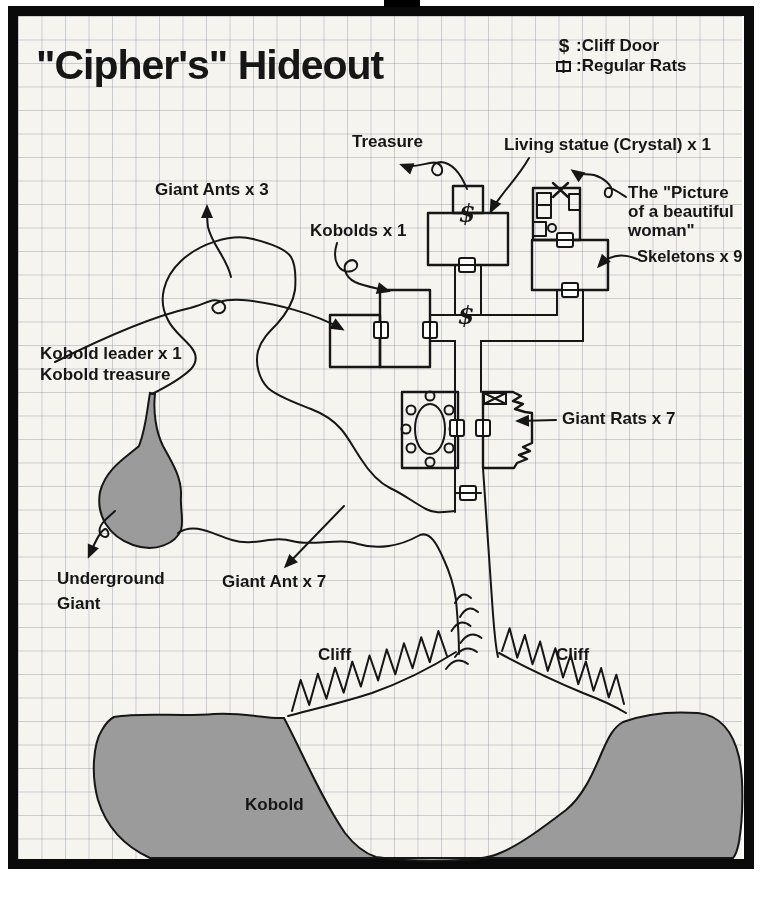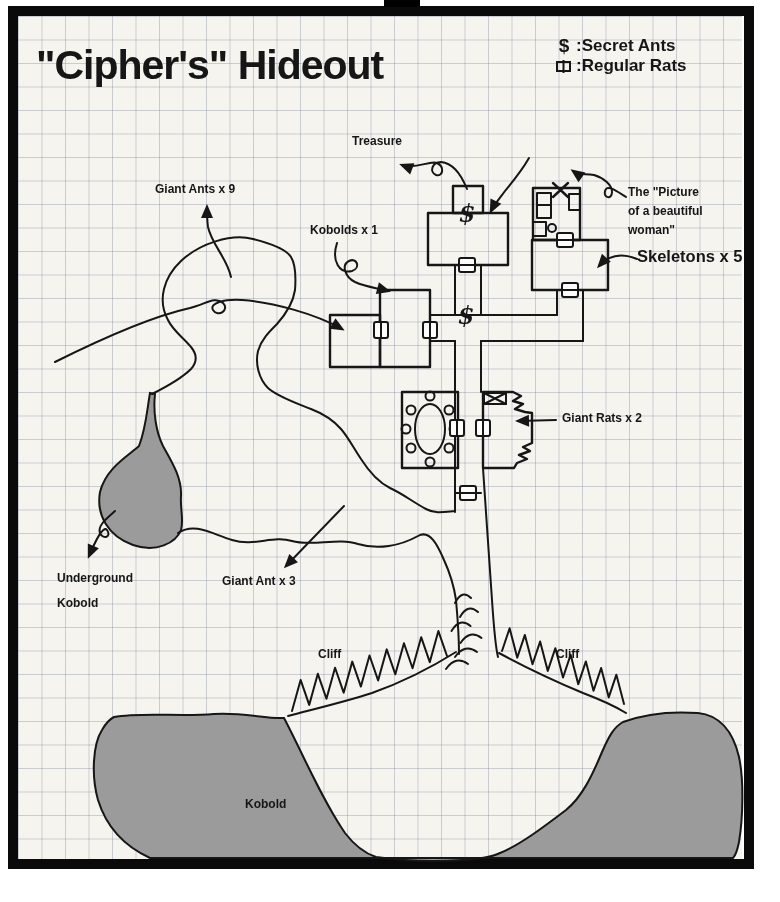--- a/index.html
+++ b/index.html
@@ -10,21 +10,21 @@
          font-family:"Liberation Sans",sans-serif;color:var(--ink);}
   #frame{position:absolute;left:8px;top:6px;width:726px;height:843px;
          border:10px solid var(--frame);}
   #paper{position:absolute;left:18px;top:16px;width:724px;height:843px;
          background-color:var(--paper);
          background-image:linear-gradient(rgba(100,110,135,.30) 1px,transparent 1px),
                           linear-gradient(90deg,rgba(100,110,135,.30) 1px,transparent 1px);
          background-size:23.5px 23.5px;}
   #tab{position:absolute;left:384px;top:0;width:36px;height:7px;background:#000;}
   svg#map{position:absolute;left:0;top:0;width:780px;height:902px;}
-  .lbl{position:absolute;font-weight:bold;font-size:12px;line-height:21px;
+  .lbl{position:absolute;font-weight:bold;font-size:17px;line-height:21px;
        white-space:pre-line;letter-spacing:0px;}
   #title{position:absolute;left:36px;top:42px;font-weight:bold;font-size:41px;
          letter-spacing:-1px;}
   #legend{position:absolute;left:552px;top:36px;font-weight:bold;font-size:17px;line-height:20px;}
   .legrow{display:flex;align-items:center;}
   .legsym{display:inline-block;width:24px;text-align:center;font-size:19px;}
   
   .ink{stroke:var(--ink);fill:none;stroke-width:2.4;stroke-linecap:round;stroke-linejoin:round;}
   .thin{stroke-width:2;}
   .fillshade{fill:var(--shade);stroke:var(--ink);stroke-width:2;}
@@ -185,40 +185,43 @@
       <path marker-end="url(#ah)" d="M 344,506 L 286,566"></path>
       <path marker-end="url(#ah)" d="M 115,511 C 107,518 97,526 100,533 C 103,540 112,537 107,530 C 103,525 95,542 89,556"></path>
     </g>
   </svg>
 
   <div id="title">"Cipher's" Hideout</div>
 
   <div id="legend">
     <div class="legrow">
       <span class="legsym">$</span>
-      <span>:Secret Ants</span>
+      <span>:Cliff Door</span>
     </div>
     <div class="legrow">
       <span class="legsym">
         <svg width="20" height="15" viewBox="0 0 20 15" style="vertical-align:middle">
           <rect x="3" y="3" width="13" height="9" fill="none" stroke="#161616" stroke-width="2"></rect>
           <line x1="9.5" y1="1" x2="9.5" y2="14" stroke="#161616" stroke-width="2"></line>
         </svg>
       </span>
       <span>:Regular Rats</span>
     </div>
   </div>
 
-  <div class="lbl" style="left:155px;top:179px">Giant Ants x 9</div>
+  <div class="lbl" style="left:155px;top:179px">Giant Ants x 3</div>
   <div class="lbl" style="left:352px;top:131px">Treasure</div>
+  <div class="lbl" style="left:504px;top:134px">Living statue (Crystal) x 1</div>
   <div class="lbl" style="left:628px;top:183px;line-height:19px">The "Picture
 of a beautiful
 woman"</div>
-  <div class="lbl" style="left:637px;top:246px;font-size:16.5px">Skeletons x 5</div>
+  <div class="lbl" style="left:637px;top:246px;font-size:16.5px">Skeletons x 9</div>
   <div class="lbl" style="left:310px;top:220px">Kobolds x 1</div>
-  <div class="lbl" style="left:562px;top:408px">Giant Rats x 2</div>
+  <div class="lbl" style="left:40px;top:343px">Kobold leader x 1
+Kobold treasure</div>
+  <div class="lbl" style="left:562px;top:408px">Giant Rats x 7</div>
   <div class="lbl" style="left:57px;top:566px;line-height:25px">Underground
-Kobold</div>
-  <div class="lbl" style="left:222px;top:571px">Giant Ant x 3</div>
+Giant</div>
+  <div class="lbl" style="left:222px;top:571px">Giant Ant x 7</div>
   <div class="lbl" style="left:318px;top:644px">Cliff</div>
   <div class="lbl" style="left:556px;top:644px">Cliff</div>
   <div class="lbl" style="left:245px;top:794px">Kobold</div>
 </div>
 
 </body></html>

